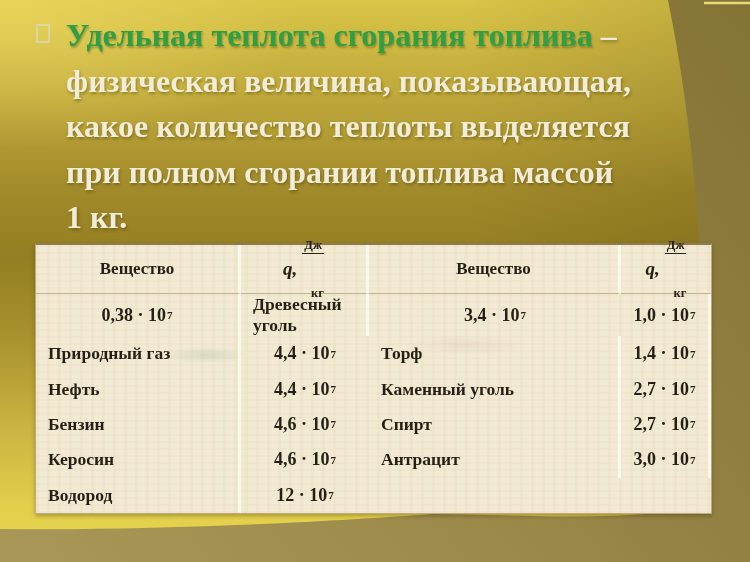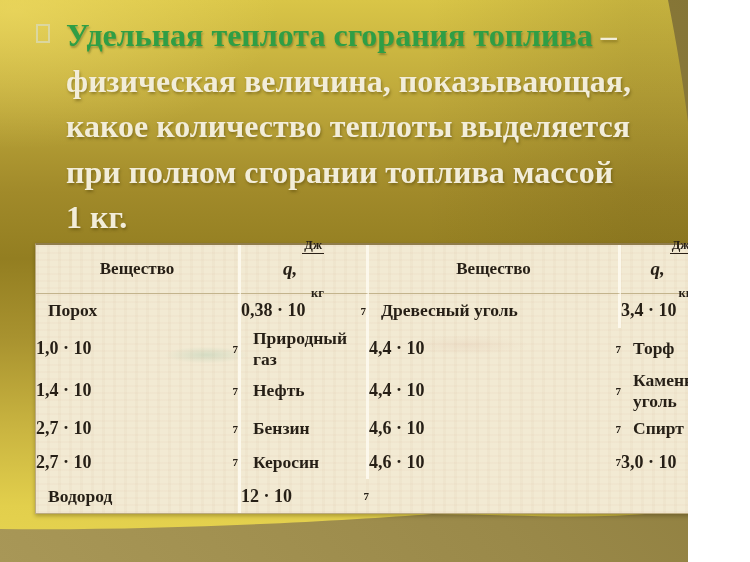--- a/index.html
+++ b/index.html
@@ -1,18 +1,18 @@
 <!DOCTYPE html>
 <html><head>
 <meta charset="utf-8">
 <style>
   html,body { margin:0; padding:0; }
   .slide {
     position: relative;
-    width: 688px;
+    width: 750px;
     height: 562px;
     overflow: hidden;
     font-family: "Liberation Serif", "DejaVu Serif", serif;
     background:
       radial-gradient(55% 35% at 2% 2%, rgba(248,228,110,0.50), rgba(248,228,110,0) 70%),
       linear-gradient(90deg, rgba(0,0,0,0) 62%, rgba(70,55,8,0.14) 92%),
       linear-gradient(180deg, #d9c547 0%, #bda73a 18%, #a18a2a 34%, #937e21 46%, #a8922f 60%, #c9b440 76%, #e2cf4c 90%, #e7d450 100%);
   }
   .bg-shape { position:absolute; left:0; top:0; width:750px; height:562px; }
 
@@ -46,21 +46,21 @@
     border:1px solid #bcab80;
     border-top:2px solid #8f7c4c;
     box-shadow: 0 2px 4px rgba(40,30,0,0.30);
     color:#261f16;
     font-weight:bold;
   }
   .cell { display:flex; align-items:center; box-sizing:border-box; }
   .cell.c1, .cell.c2, .cell.c3 { border-right:3px solid rgba(253,249,238,0.9); }
   .cell.head { border-bottom:1px solid #c3b48d; justify-content:center; font-size:17px; }
   .cell.name { padding-left:12px; font-size:17.5px; }
-  .cell.val  { justify-content:space-between; font-size:18px; }
+  .cell.val  { justify-content:center; font-size:18px; }
   .cell.val sup { font-size:11px; font-weight:bold; margin-left:1px; }
   .qhead { display:flex; align-items:center; gap:5px; }
   .q-sym { font-style:italic; font-size:19px; }
   .frac { display:inline-block; text-align:right; font-size:12.5px; line-height:13px; }
   .frac .top { display:block; border-bottom:1.5px solid #2b2118; padding:0 2px 1px; }
   .frac .bot { display:block; padding-top:1px;margin-top:32px; }
 </style>
 </head>
 <body>
 
@@ -111,21 +111,20 @@
     <div class="cell head">
       <span class="qhead">
         <span class="q-sym">q,</span>
         <span class="frac">
           <span class="top">Дж</span>
           <span class="bot">кг</span>
         </span>
       </span>
     </div>
 
-    <div class="cell name c1">Порох</div>
     <div class="cell val c2">
       <span>0,38 · 10</span>
         <sup>7</sup>
     </div>
     <div class="cell name c3">Древесный уголь</div>
     <div class="cell val">
       <span>3,4 · 10</span>
         <sup>7</sup>
     </div>
 
@@ -165,20 +164,21 @@
     <div class="cell val c2">
       <span>2,7 · 10</span>
         <sup>7</sup>
     </div>
     <div class="cell name c3">Керосин</div>
     <div class="cell val">
       <span>4,6 · 10</span>
         <sup>7</sup>
     </div>
 
+    <div class="cell name c1">Антрацит</div>
     <div class="cell val c2">
       <span>3,0 · 10</span>
         <sup>7</sup>
     </div>
     <div class="cell name c3">Водород</div>
     <div class="cell val">
       <span>12 · 10</span>
         <sup>7</sup>
     </div>
 

